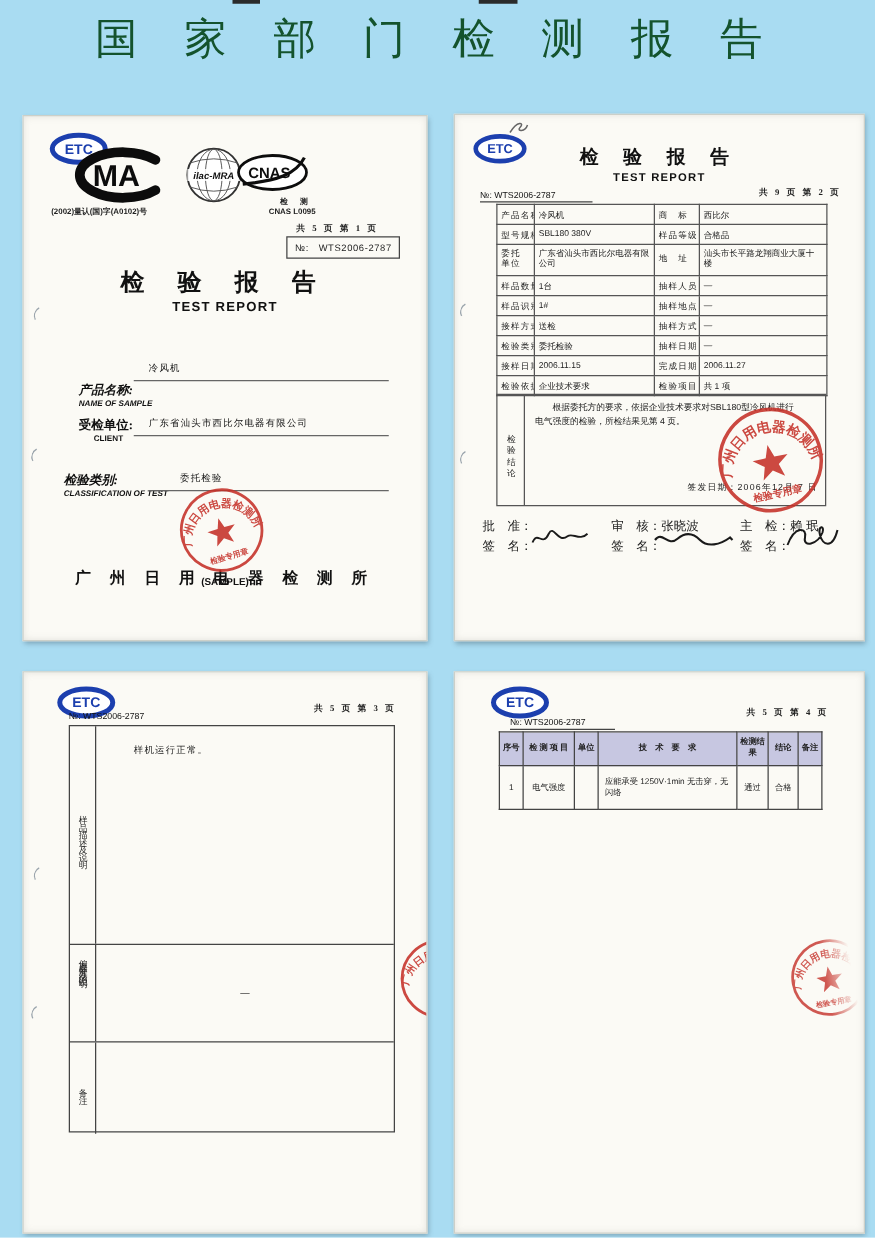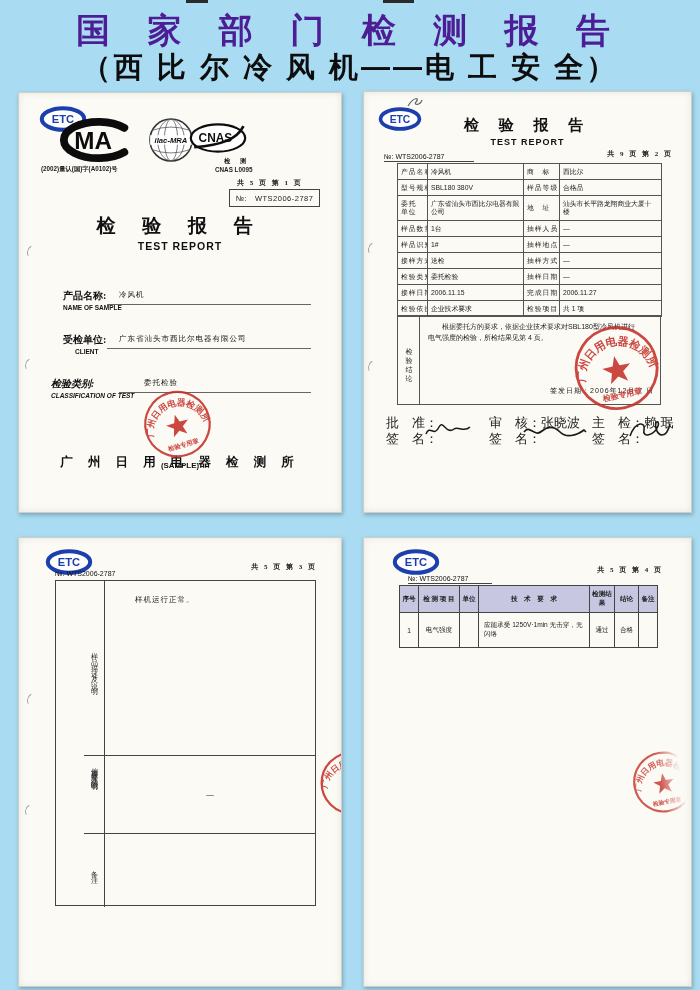--- a/index.html
+++ b/index.html
@@ -1,19 +1,19 @@
 <!DOCTYPE html>
 <html><head>
 <meta charset="utf-8">
 <style>
   html,body{margin:0;padding:0;}
   .canvas{position:relative;width:700px;height:990px;background:#a9dcf2;overflow:hidden;
           font-family:"Liberation Sans","DejaVu Sans",sans-serif;color:#111;}
   .main-title{position:absolute;top:8px;left:0;width:700px;text-align:center;
-              font-size:34px;font-weight:bold;letter-spacing:14px;color:#4c1d95;}
+              font-size:34px;font-weight:normal;letter-spacing:14px;color:#14532d;}
   .sub-title{position:absolute;top:48px;left:0;width:700px;text-align:center;
              font-size:29px;font-weight:bold;letter-spacing:3px;color:#0d0d0d;}
   .artifact{position:absolute;top:0;height:3px;background:#2b2b2b;}
 
   .paper{position:absolute;background:#fbfaf5;border:1px solid #ccd0c9;
          box-shadow:1px 2px 4px rgba(70,95,110,.45), inset 0 0 6px rgba(160,160,150,.25);
          overflow:hidden;}
   #p1{left:18px;top:92px;width:322px;height:419px;}
   #p2{left:363px;top:91px;width:327px;height:420px;}
   #p3{left:18px;top:537px;width:322px;height:448px;}
@@ -54,26 +54,26 @@
   .t2 tr.tall{height:25px;}
   .t2 tr.tall td{white-space:normal;line-height:1.25;}
   .concl{border:1px solid #555;display:flex;}
   .concl .vlab{width:21px;border-right:1px solid #555;display:flex;align-items:center;justify-content:center;}
   .vtext{writing-mode:vertical-rl;text-orientation:upright;font-size:7px;color:#222;
          font-family:"Liberation Serif",serif;}
   .concl .vtext{letter-spacing:9px;}
   .concl .body{flex:1;padding:6px 8px;font-size:7px;line-height:1.55;color:#222;position:relative;}
   .concl .body .txt{text-indent:2em;width:95%;}
   .issue{position:absolute;font-size:7px;color:#222;letter-spacing:1px;}
-  .sigrow{position:absolute;font-size:13px;color:#222;white-space:nowrap;}
+  .sigrow{position:absolute;font-size:10px;color:#222;white-space:nowrap;}
   .sigrow .r{font-family:"Liberation Serif",serif;}
   .sig-svg{position:absolute;}
 
   
-  .t3{border:1.2px solid #444;padding-left:28px;}
+  .t3{border:1.2px solid #444;}
   .t3 .row{display:flex;border-bottom:1px solid #444;}
   .t3 .row:last-child{border-bottom:none;}
   .t3 .vlab{width:20px;border-right:1px solid #444;display:flex;align-items:center;justify-content:center;padding:6px 0;}
   .t3 .vtext{letter-spacing:6px;line-height:10px;}
   .t3 .body{flex:1;position:relative;font-size:7.5px;color:#222;}
 
   
   .t4{border-collapse:collapse;table-layout:fixed;width:258px;font-size:6.6px;}
   .t4 th,.t4 td{border:1px solid #444;padding:1px 2px;text-align:center;color:#222;}
   .t4 th{background:#c7c7e1;font-weight:bold;font-family:"Liberation Serif",serif;height:24px;line-height:1.3;}
@@ -83,21 +83,20 @@
 </style>
 </head>
 <body>
 
 <div class="canvas">
 
   <div class="artifact" style="left:186px;width:22px;"></div>
   <div class="artifact" style="left:383px;width:31px;"></div>
 
   <div class="main-title">国 家 部 门 检 测 报 告</div>
-  <div class="sub-title">（西 比 尔 冷 风 机——电 工 安 全）</div>
 
   <div class="paper" id="p1">
     <span class="hole" style="left:8px;top:152px;"></span>
     <span class="hole" style="left:6px;top:265px;"></span>
 
     <span class="abs etc-logo" style="left:20px;top:12px;">
       <svg width="48" height="28" viewBox="0 0 60 34">
         <ellipse cx="30" cy="17" rx="26.5" ry="13.5" fill="#fff" stroke="#1c3fae" stroke-width="5"></ellipse>
         <text x="30" y="22" text-anchor="middle" font-size="14" font-weight="bold" fill="#1c3fae">ETC</text>
       </svg>
@@ -136,21 +135,21 @@
     <div class="abs pageinfo" style="left:218px;top:85px;">共 5 页 第 1 页</div>
     <div class="abs rpt-no-box" style="left:210px;top:96px;">
       <span>№:</span>&nbsp;&nbsp;
       <span>WTS2006-2787</span>
     </div>
 
     <div class="abs h-cn" style="top:120px;">检 验 报 告</div>
     <div class="abs h-en" style="top:147px;">TEST REPORT</div>
 
     <div class="abs field" style="left:0;top:196px;width:100%;height:30px;">
-      <div class="abs" style="left:44px;top:0;">
+      <div class="abs" style="left:44px;top:16px;font-style:italic;">
         <div class="lab">产品名称:</div>
         <div class="sub">NAME OF SAMPLE</div>
       </div>
       <div class="val abs" style="left:100px;top:1px;">冷风机</div>
       <div class="line" style="left:88px;width:204px;"></div>
     </div>
     <div class="abs field" style="left:0;top:240px;width:100%;height:30px;">
       <div class="abs" style="left:44px;top:0;">
         <div class="lab">受检单位:</div>
         <div class="sub" style="margin-left:12px;">CLIENT</div>

